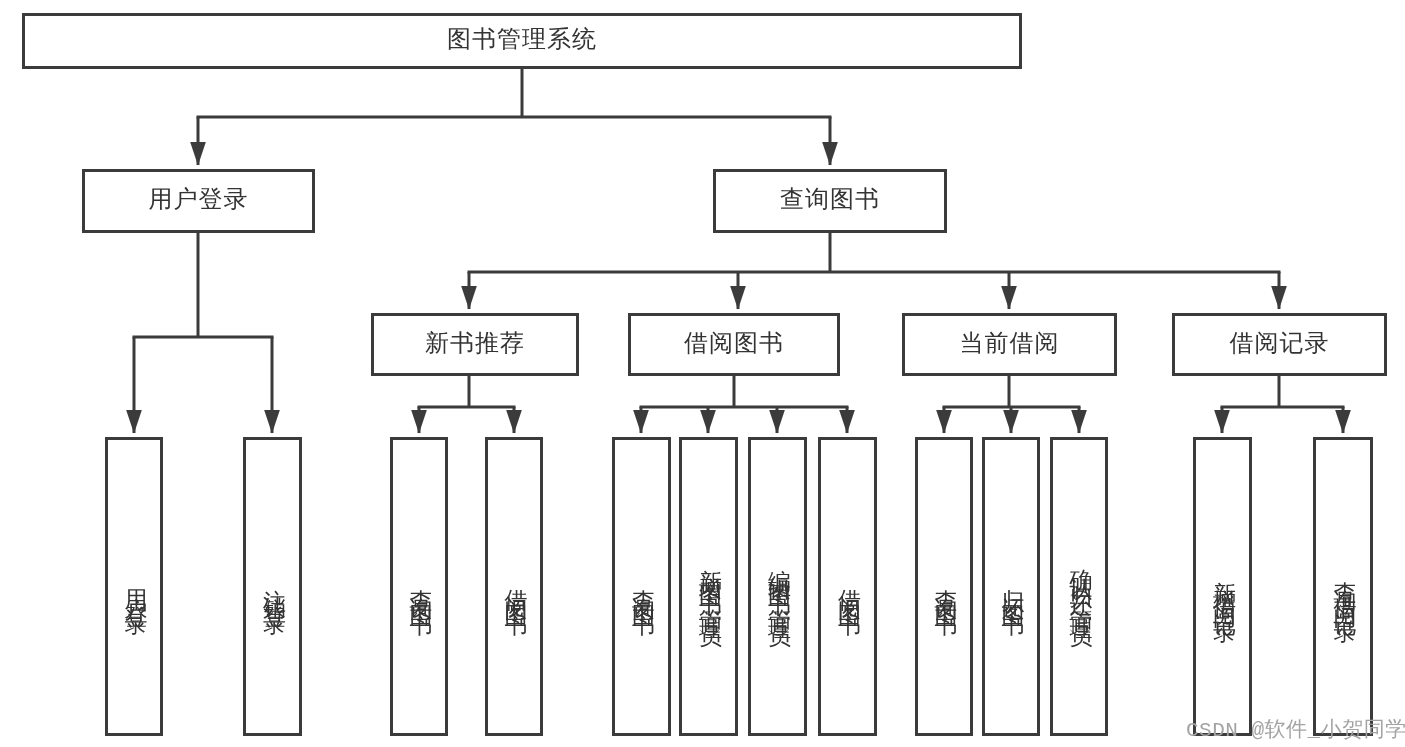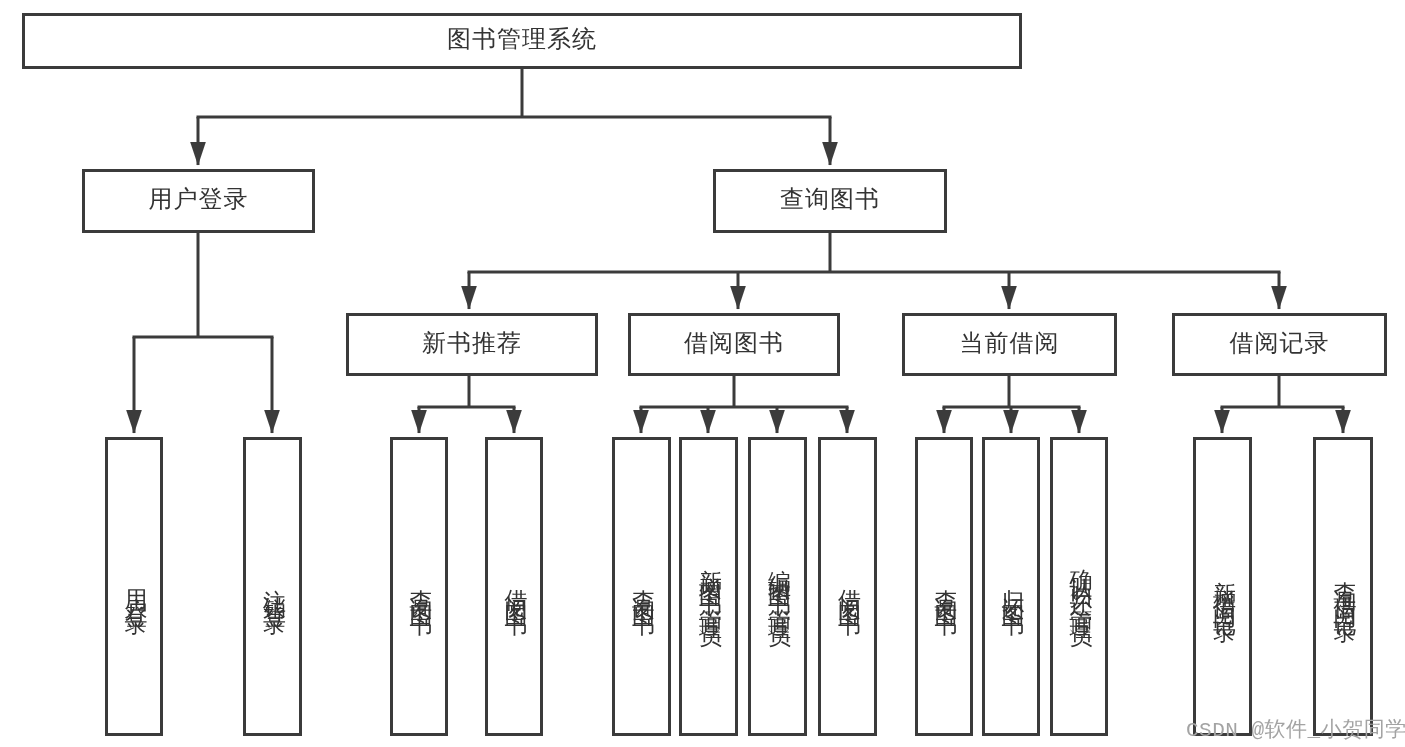--- a/index.html
+++ b/index.html
@@ -109,21 +109,21 @@
     <span>图书管理系统</span>
   </div>
 
   <div class="node hnode" style="left:82px; top:169px; width:233px; height:64px;">
     <span>用户登录</span>
   </div>
   <div class="node hnode" style="left:713px; top:169px; width:234px; height:64px;">
     <span>查询图书</span>
   </div>
 
-  <div class="node hnode" style="left:346px; top:313px; width:252px; height:63px;align-items:center;">
+  <div class="node hnode" style="left:371px; top:313px; width:208px; height:63px;align-items:center;">
     <span>新书推荐</span>
   </div>
   <div class="node hnode" style="left:628px; top:313px; width:212px; height:63px;">
     <span>借阅图书</span>
   </div>
   <div class="node hnode" style="left:902px; top:313px; width:215px; height:63px;">
     <span>当前借阅</span>
   </div>
   <div class="node hnode" style="left:1172px; top:313px; width:215px; height:63px;">
     <span>借阅记录</span>

